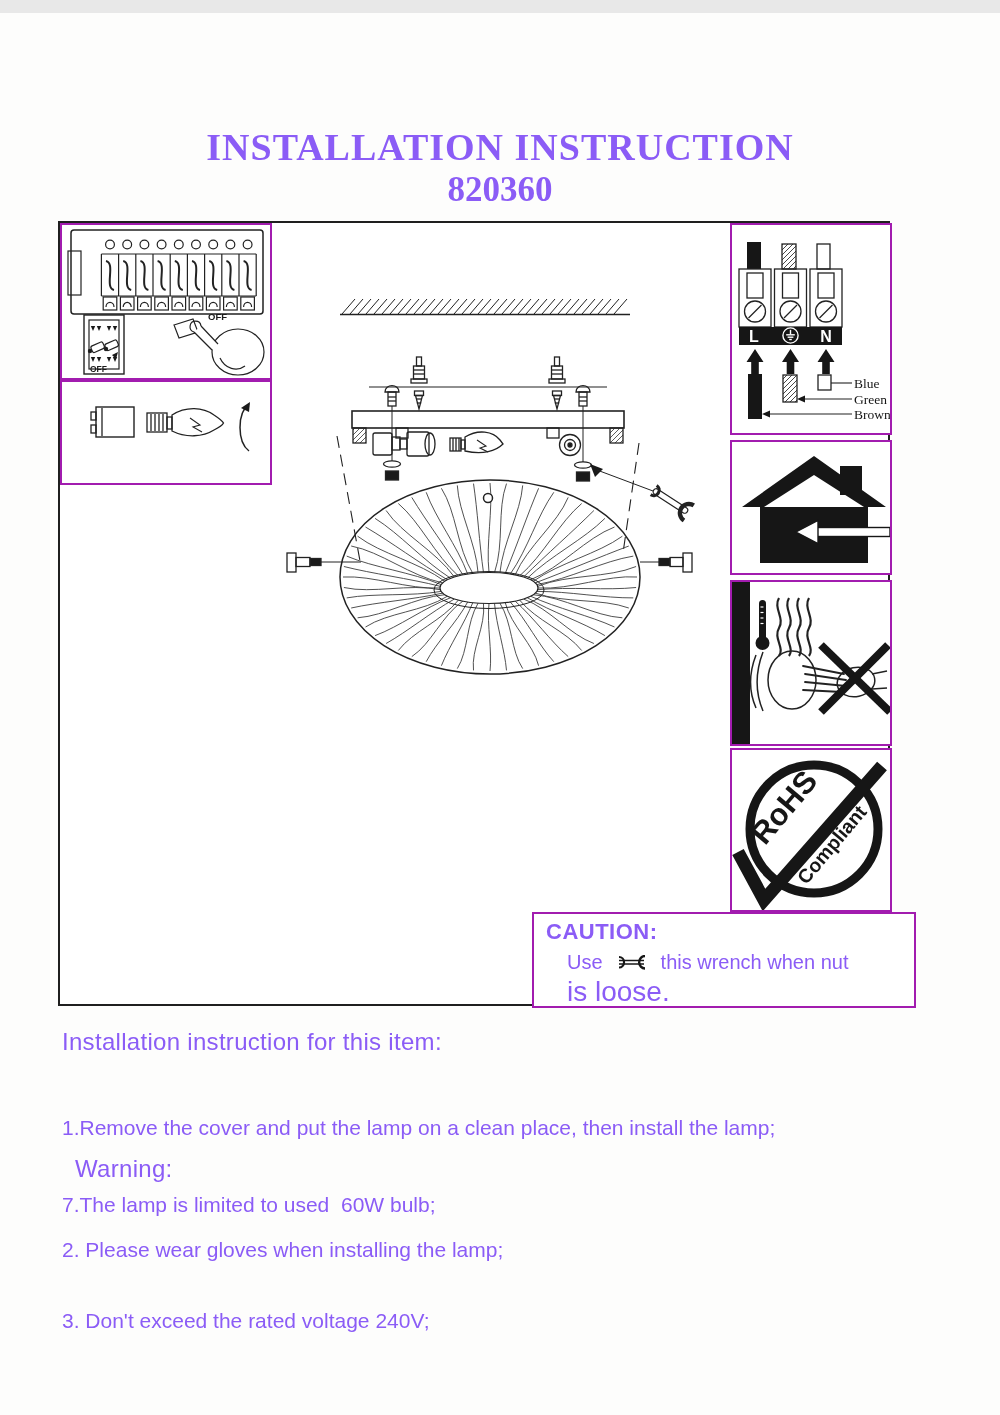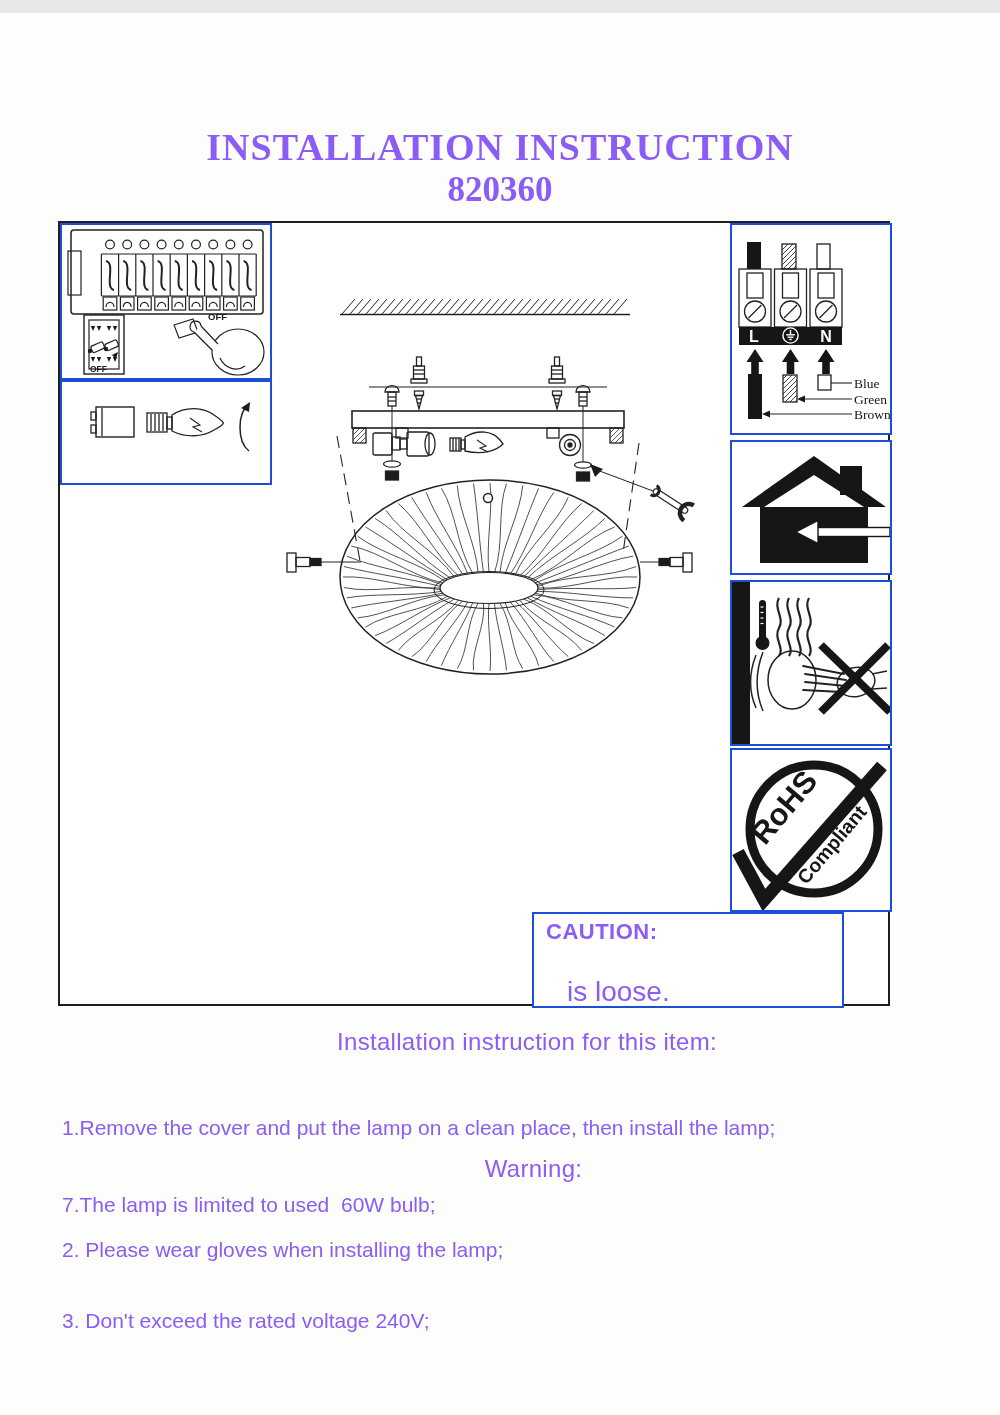--- a/index.html
+++ b/index.html
@@ -7,41 +7,41 @@
         font-family:"Liberation Sans",sans-serif;color:#8b5cf6;overflow:hidden;text-decoration:underline;}
   
   .title-block{position:absolute;top:112px;left:0;width:100%;text-align:center;
                font-family:"Liberation Serif",serif;font-weight:600;}
   .title-line{font-size:38px;letter-spacing:1px;line-height:44px;}
   .model-line{font-size:35px;line-height:42px;}
   
   .main-box{position:absolute;left:58px;top:208px;width:832px;height:785px;
             border:2px solid #1f1f1f;box-sizing:border-box;background:#fff;}
   .center-svg{position:absolute;left:0;top:0;}
-  .sub{position:absolute;border:2px solid #1d4ed8;box-sizing:border-box;background:#fff;}
+  .sub{position:absolute;border:2px solid #a21caf;box-sizing:border-box;background:#fff;}
   .breaker-box{left:0;top:0;width:212px;height:157px;}
   .e14-box{left:0;top:157px;width:212px;height:105px;}
   .wiring-box{left:670px;top:0;width:162px;height:212px;}
   .house-box{left:670px;top:217px;width:162px;height:135px;}
   .hot-box{left:670px;top:357px;width:162px;height:166px;}
   .rohs-box{left:670px;top:525px;width:162px;height:164px;}
-  .caution-box{left:472px;top:689px;width:312px;height:96px;}
+  .caution-box{left:472px;top:689px;width:384px;height:96px;}
   .e14-labels{position:absolute;top:70px;left:0;width:100%;font-weight:bold;font-size:21px;white-space:pre;}
   .e14-labels .lab1{position:absolute;left:30px;top:0;}
   .e14-labels .lab2{position:absolute;left:92px;top:0;}
   
   .caution-head{position:absolute;left:12px;top:5px;font-size:22px;font-weight:bold;letter-spacing:.5px;}
   .caution-row{position:absolute;left:33px;top:37px;display:flex;align-items:center;
                font-size:20px;font-weight:500;white-space:pre;}
   .caution-row svg{margin:0 5px;}
   .caution-l2{position:absolute;left:33px;top:62px;font-size:28px;font-weight:500;}
   
   .install-sec{position:absolute;left:62px;top:1014px;width:930px;}
   .warning-sec{position:absolute;left:62px;top:1141px;width:930px;}
-  .sec-head{font-size:24px;font-weight:500;line-height:30px;letter-spacing:.3px;text-align:center;}
+  .sec-head{font-size:24px;font-weight:500;line-height:30px;letter-spacing:.3px;}
   .warning-sec .sec-head{padding-left:13px;}
   .sec-items{margin-top:7px;font-size:21px;font-weight:500;line-height:25.5px;white-space:pre-wrap;}
   .warning-sec .sec-items{line-height:23.8px;margin-top:6px;}
   .item{white-space:pre-wrap;}
   svg text{stroke:none;}
 </style>
 </head>
 <body>
 
 <div class="page">
@@ -498,20 +498,32 @@
       <svg width="158" height="160" viewBox="0 0 158 160">
         <circle cx="82" cy="79" r="64" fill="none" stroke="#161616" stroke-width="9"></circle>
         <text transform="translate(60,64) rotate(-50)" text-anchor="middle" font-size="31" font-weight="bold" fill="#161616">RoHS</text>
         <text transform="translate(105,99) rotate(-50)" text-anchor="middle" font-size="19.5" font-weight="bold" fill="#161616">Compliant</text>
         <polyline points="6,102 32,150 150,16" fill="none" stroke="#161616" stroke-width="13"></polyline>
       </svg>
     </div>
 
     <div class="sub caution-box">
       <div class="caution-head">CAUTION:</div>
+      <div class="caution-row">
+        <span>Use</span>
+        <svg width="48" height="15" viewBox="0 0 48 15">
+          <g stroke="#161616" fill="none">
+            <path d="M11,2 A4.8,5 0 1 1 11,12.5" stroke-width="2.2"></path>
+            <line x1="11" y1="5.5" x2="36" y2="5.5" stroke-width="1.5"></line>
+            <line x1="11" y1="9" x2="36" y2="9" stroke-width="1.5"></line>
+            <path d="M37,1 A5.8,6.2 0 1 0 37,13.5" stroke-width="2.4"></path>
+          </g>
+        </svg>
+        <span>this wrench when nut</span>
+      </div>
       <div class="caution-l2">is loose.</div>
     </div>
   </div>
 
   <div class="install-sec">
     <div class="sec-head">Installation instruction for this item:</div>
     <div class="sec-items">
       <div class="item">1.Remove the cover and put the lamp on a clean place, then install the lamp;</div>
       <div class="item">7.The lamp is limited to used  60W bulb;</div>
     </div>

